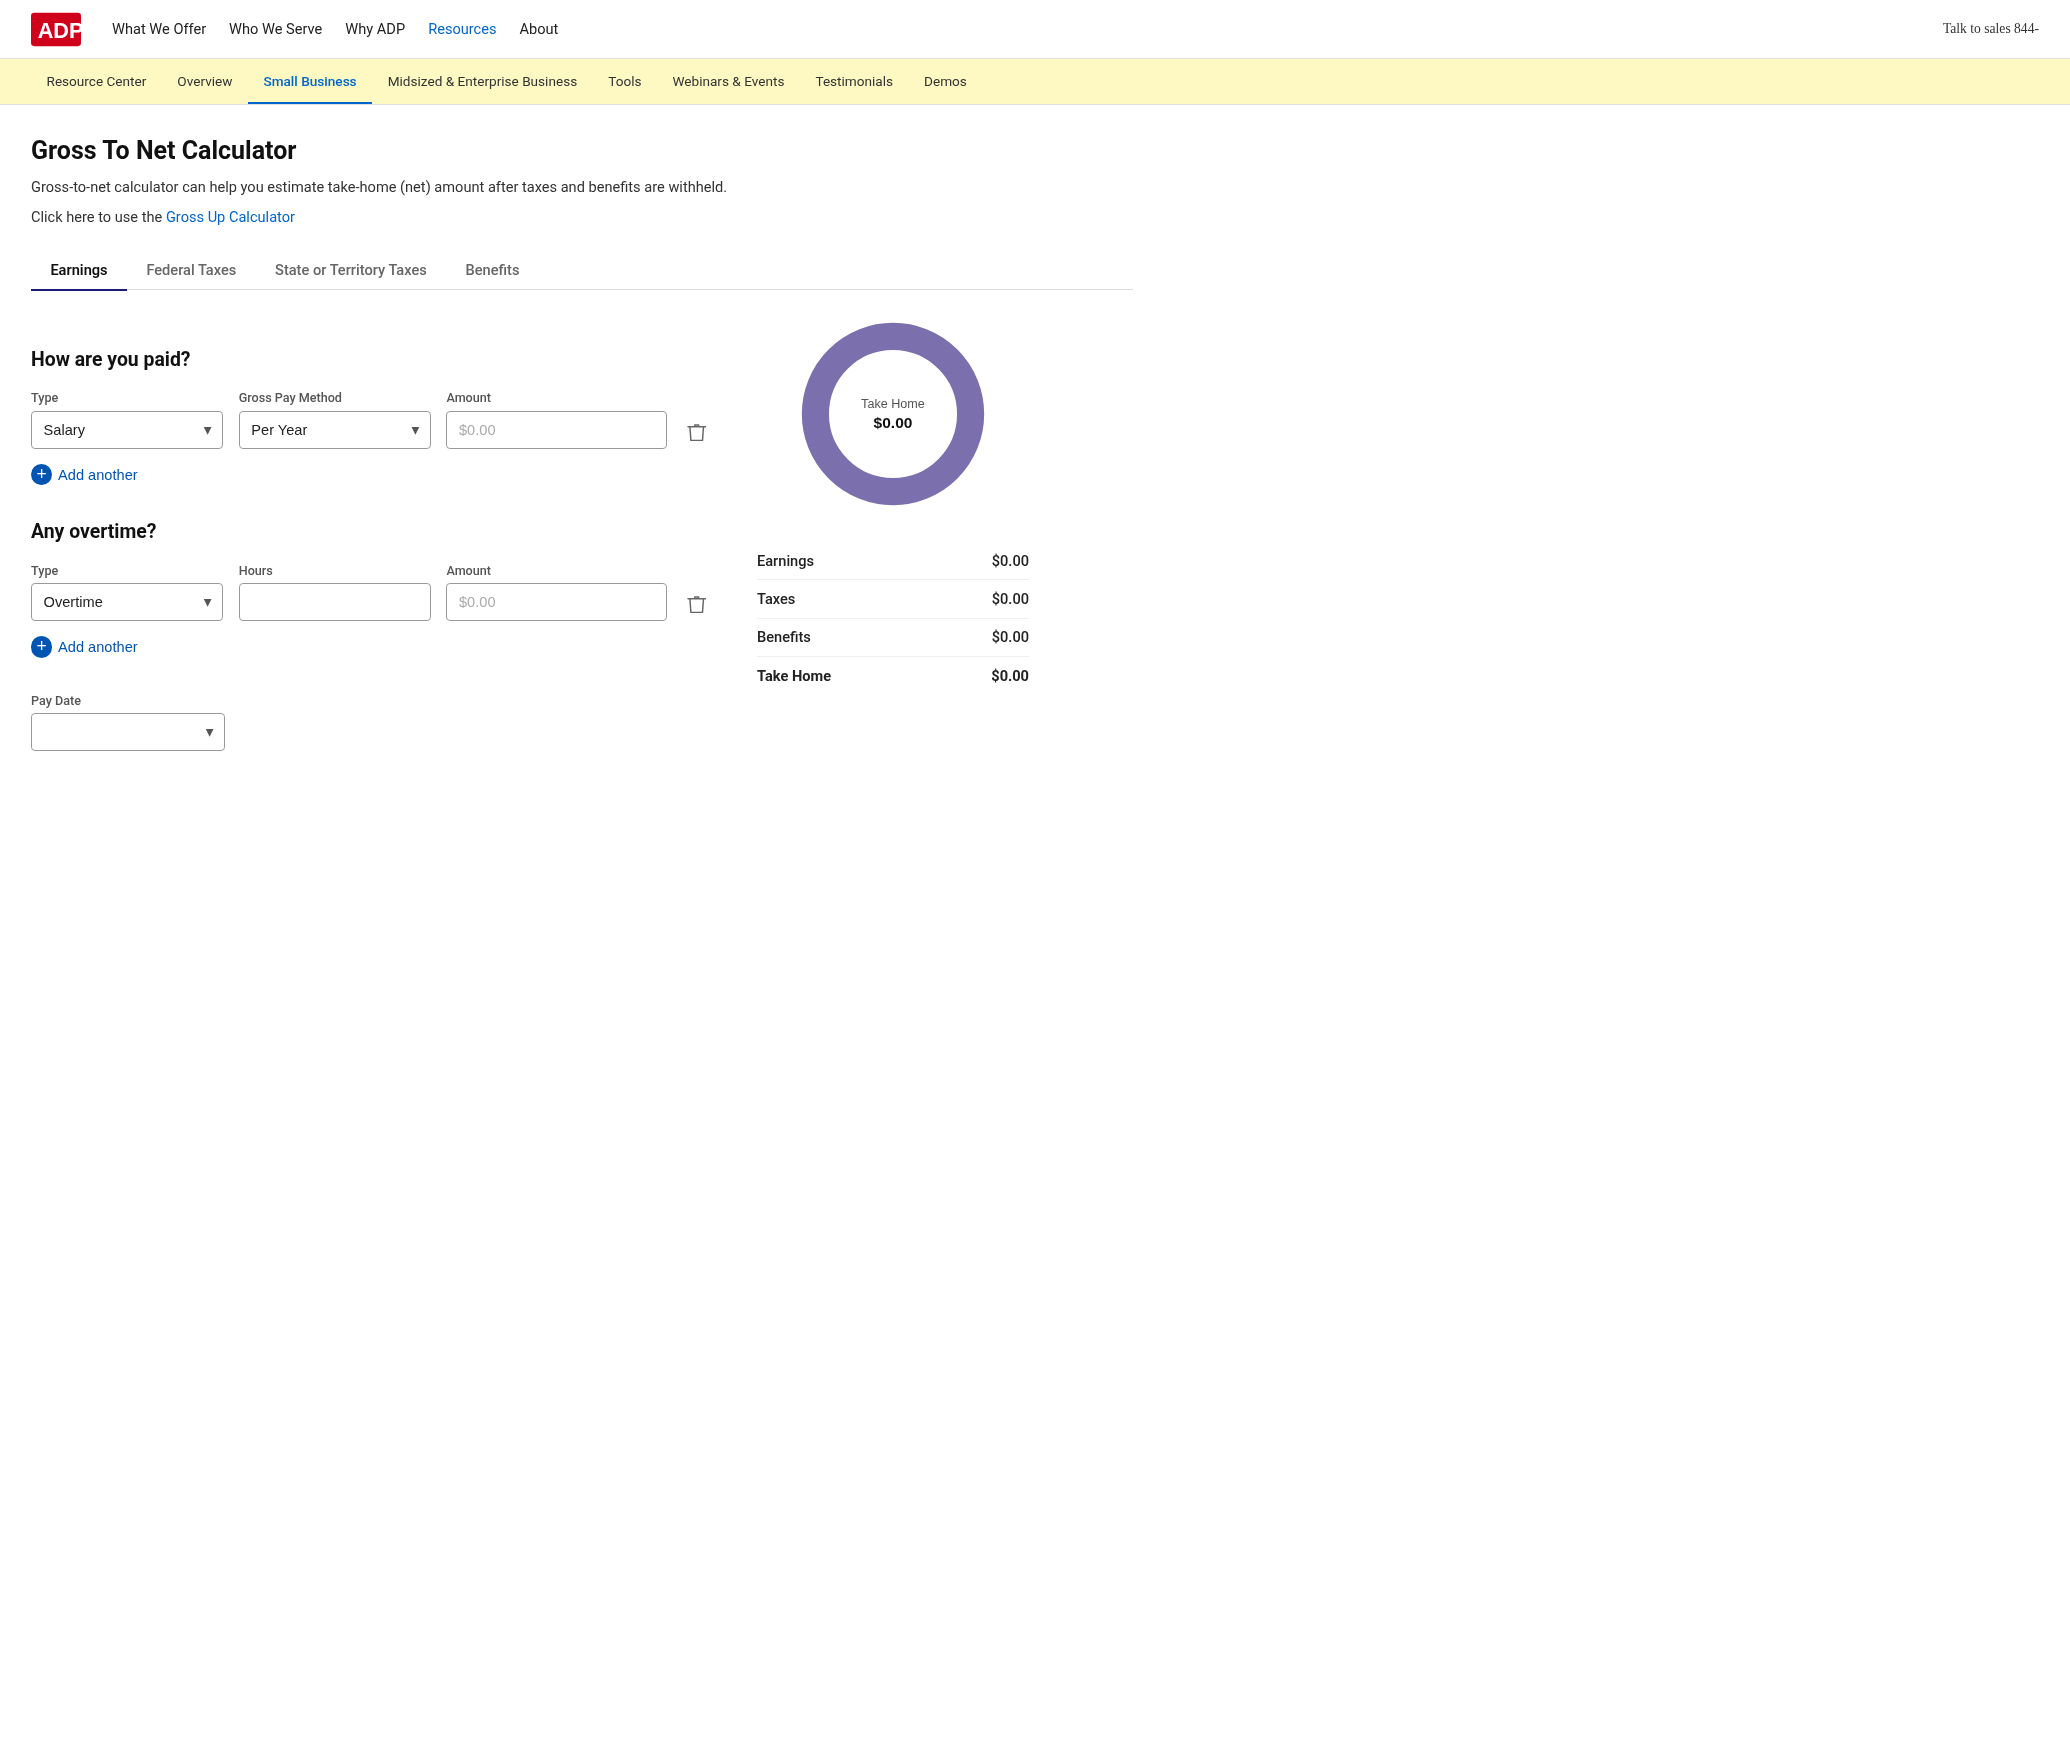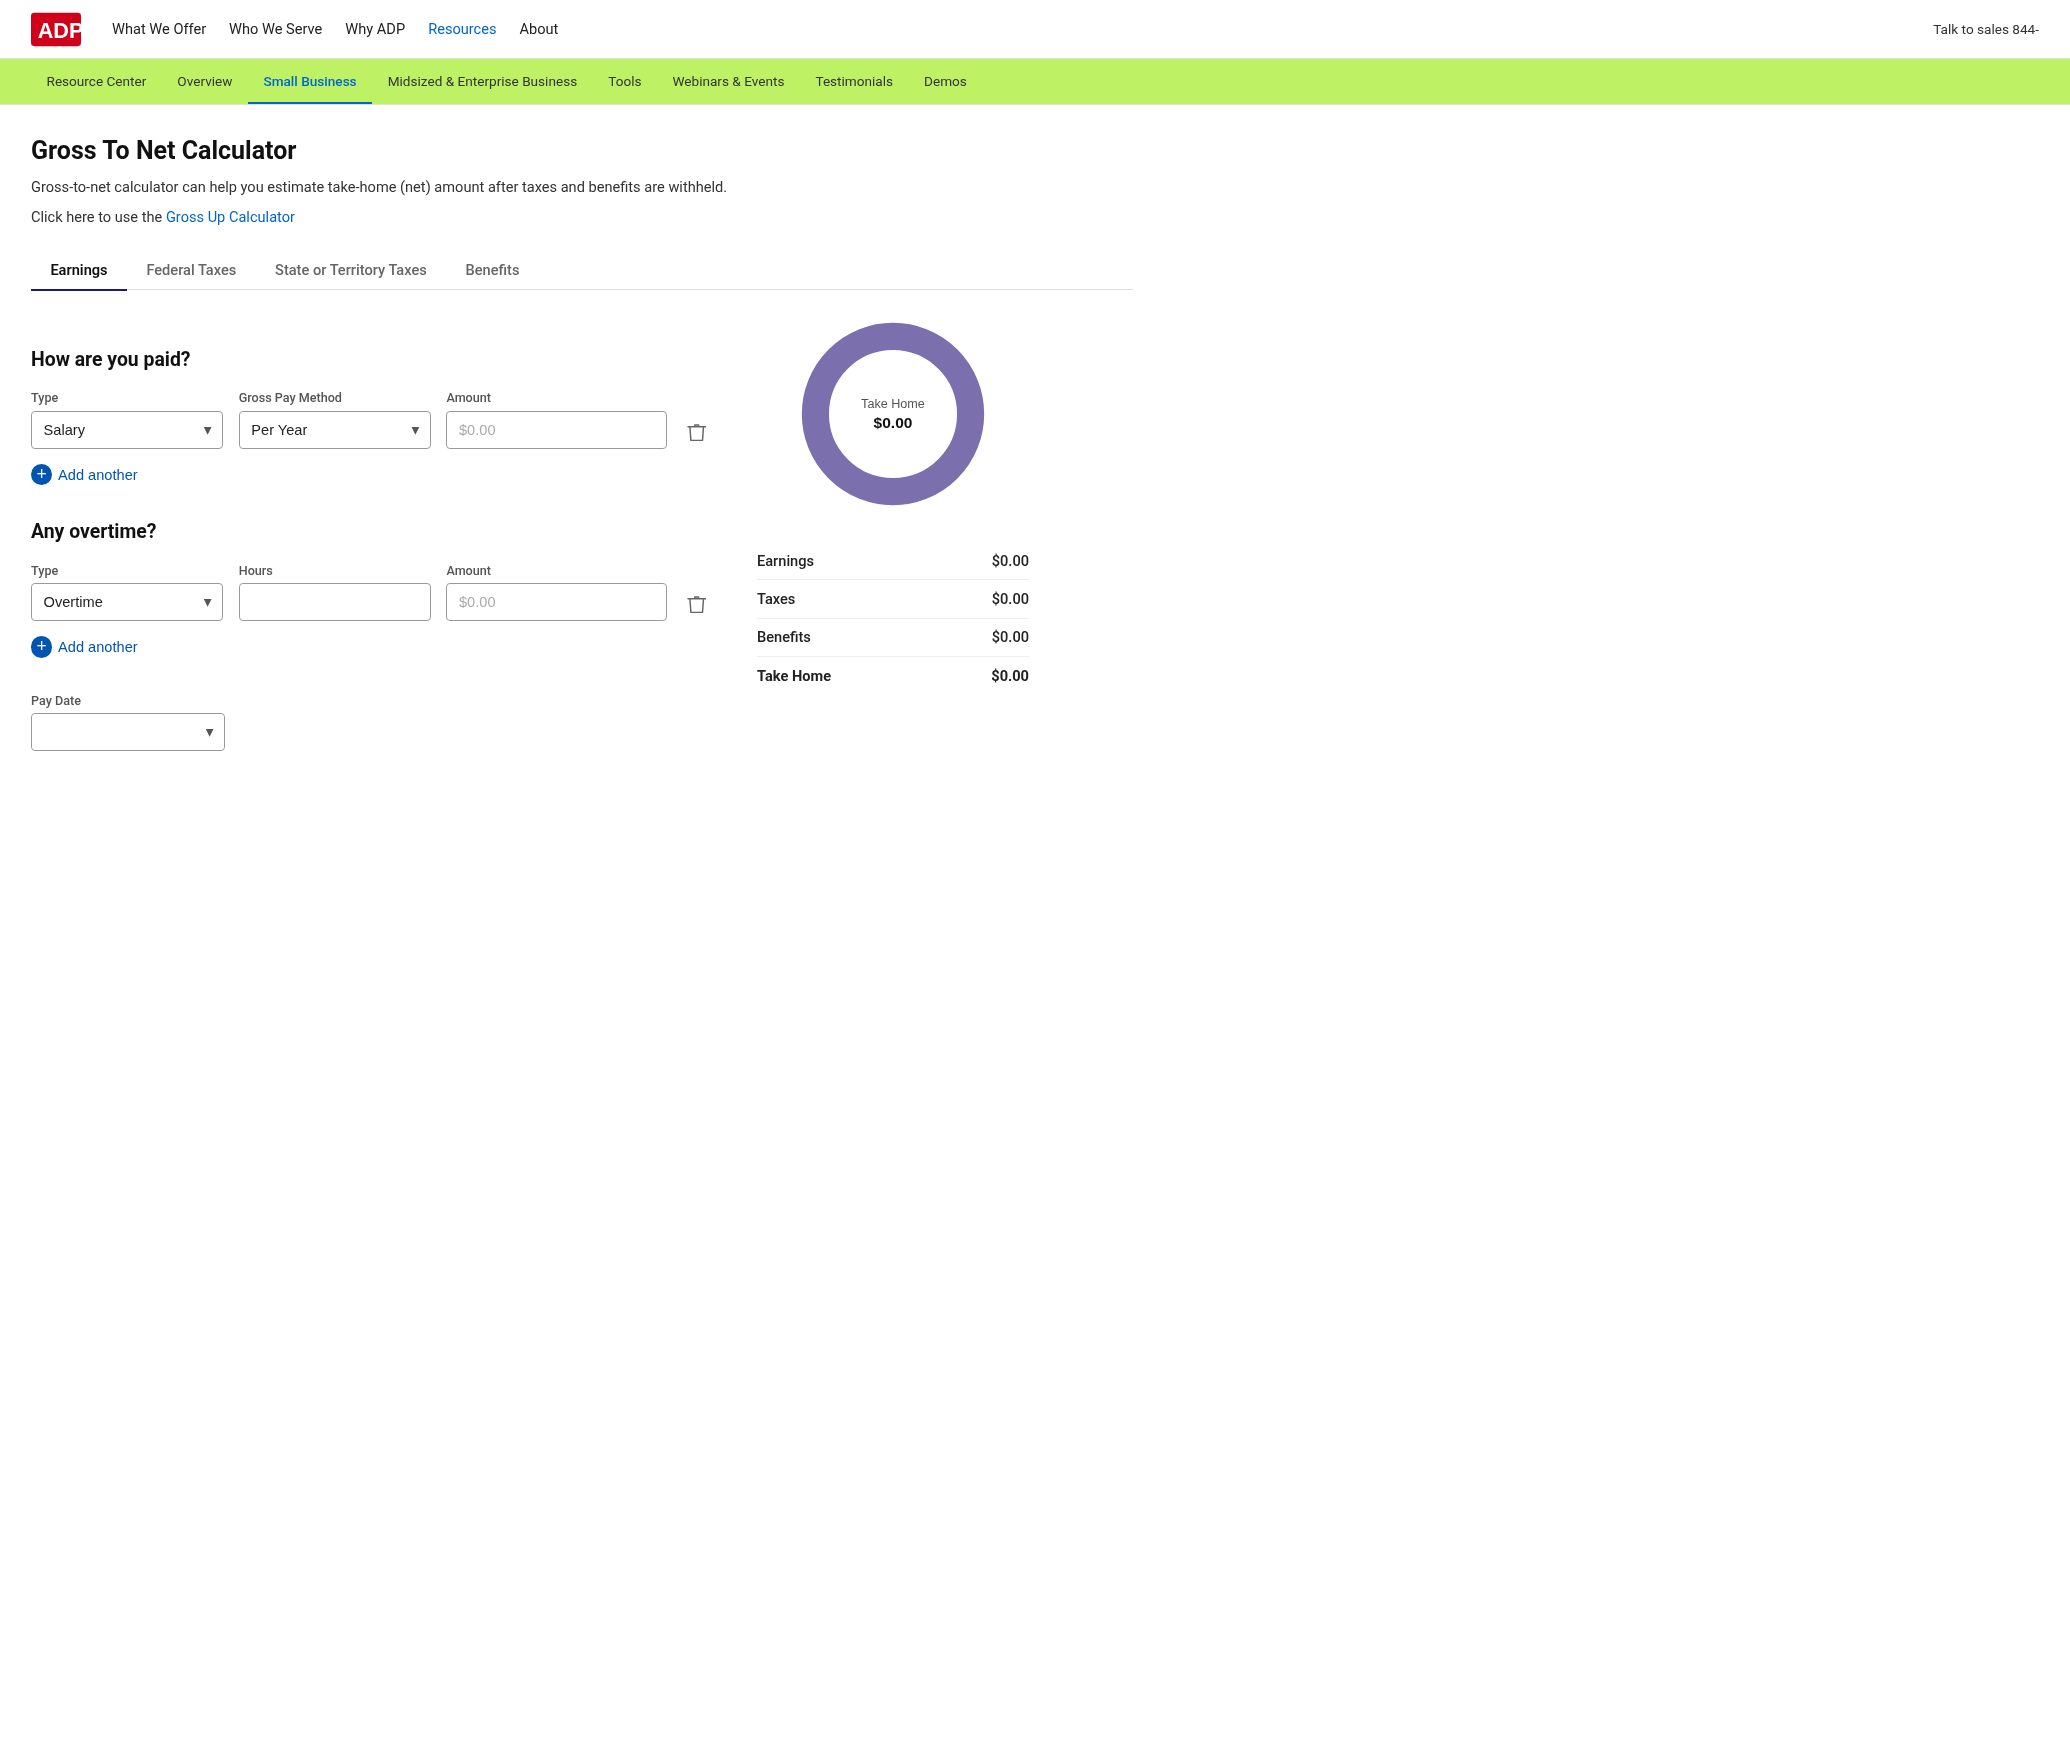--- a/index.html
+++ b/index.html
@@ -7,25 +7,25 @@
 
     
     .top-nav {
       display: flex; align-items: center; padding: 11.6px 31px; border-bottom: 1px solid #e0e0e0; background: #fff;
     }
     .logo-area { display: flex; align-items: flex-start; margin-right: 31px; }
     .logo-svg { width: 50px; height: 35px; }
     .nav-links { display: flex; gap: 23px; align-items: center; flex: 1; }
     .nav-link { font-size: 14.6px; color: #222; text-decoration: none; cursor: pointer; font-weight: 400; }
     .nav-link.active { color: #0066cc; }
-    .talk-to-sales { margin-left: auto; font-size: 13.6px; color: #333; white-space: nowrap; }
+    .talk-to-sales { margin-left: auto; font-size: 13.6px; color: #333; white-space: nowrap; font-family: Liberation Serif, serif; }
 
     
     .secondary-nav {
-      display: flex; gap: 0; padding: 0 31px; border-bottom: 1px solid #e0e0e0; background: #bef264;
+      display: flex; gap: 0; padding: 0 31px; border-bottom: 1px solid #e0e0e0; background: #fef9c3;
     }
     .sec-nav-link {
       font-size: 13.6px; color: #333; text-decoration: none; padding: 13.6px 15.5px; cursor: pointer; white-space: nowrap; border-bottom: 2.9px solid transparent;
     }
     .sec-nav-link.active { color: #0066cc; border-bottom: 2.9px solid #0066cc; font-weight: 500; }
 
     
     .main-content { padding: 31px 31px 0 31px; max-width: 1164px; }
 
     .page-title { font-size: 25px; font-weight: 700; color: #111; margin-bottom: 11.6px; }

